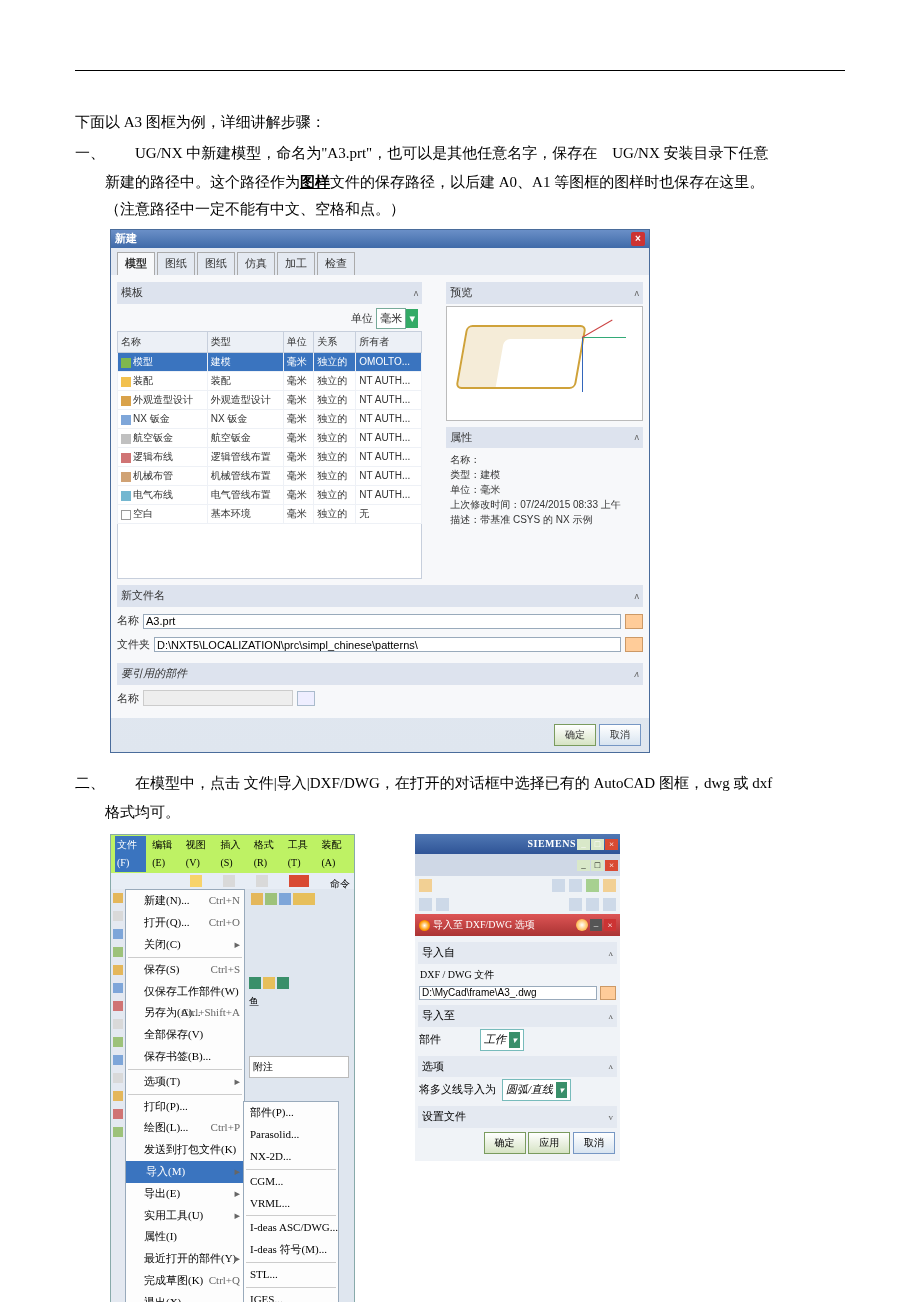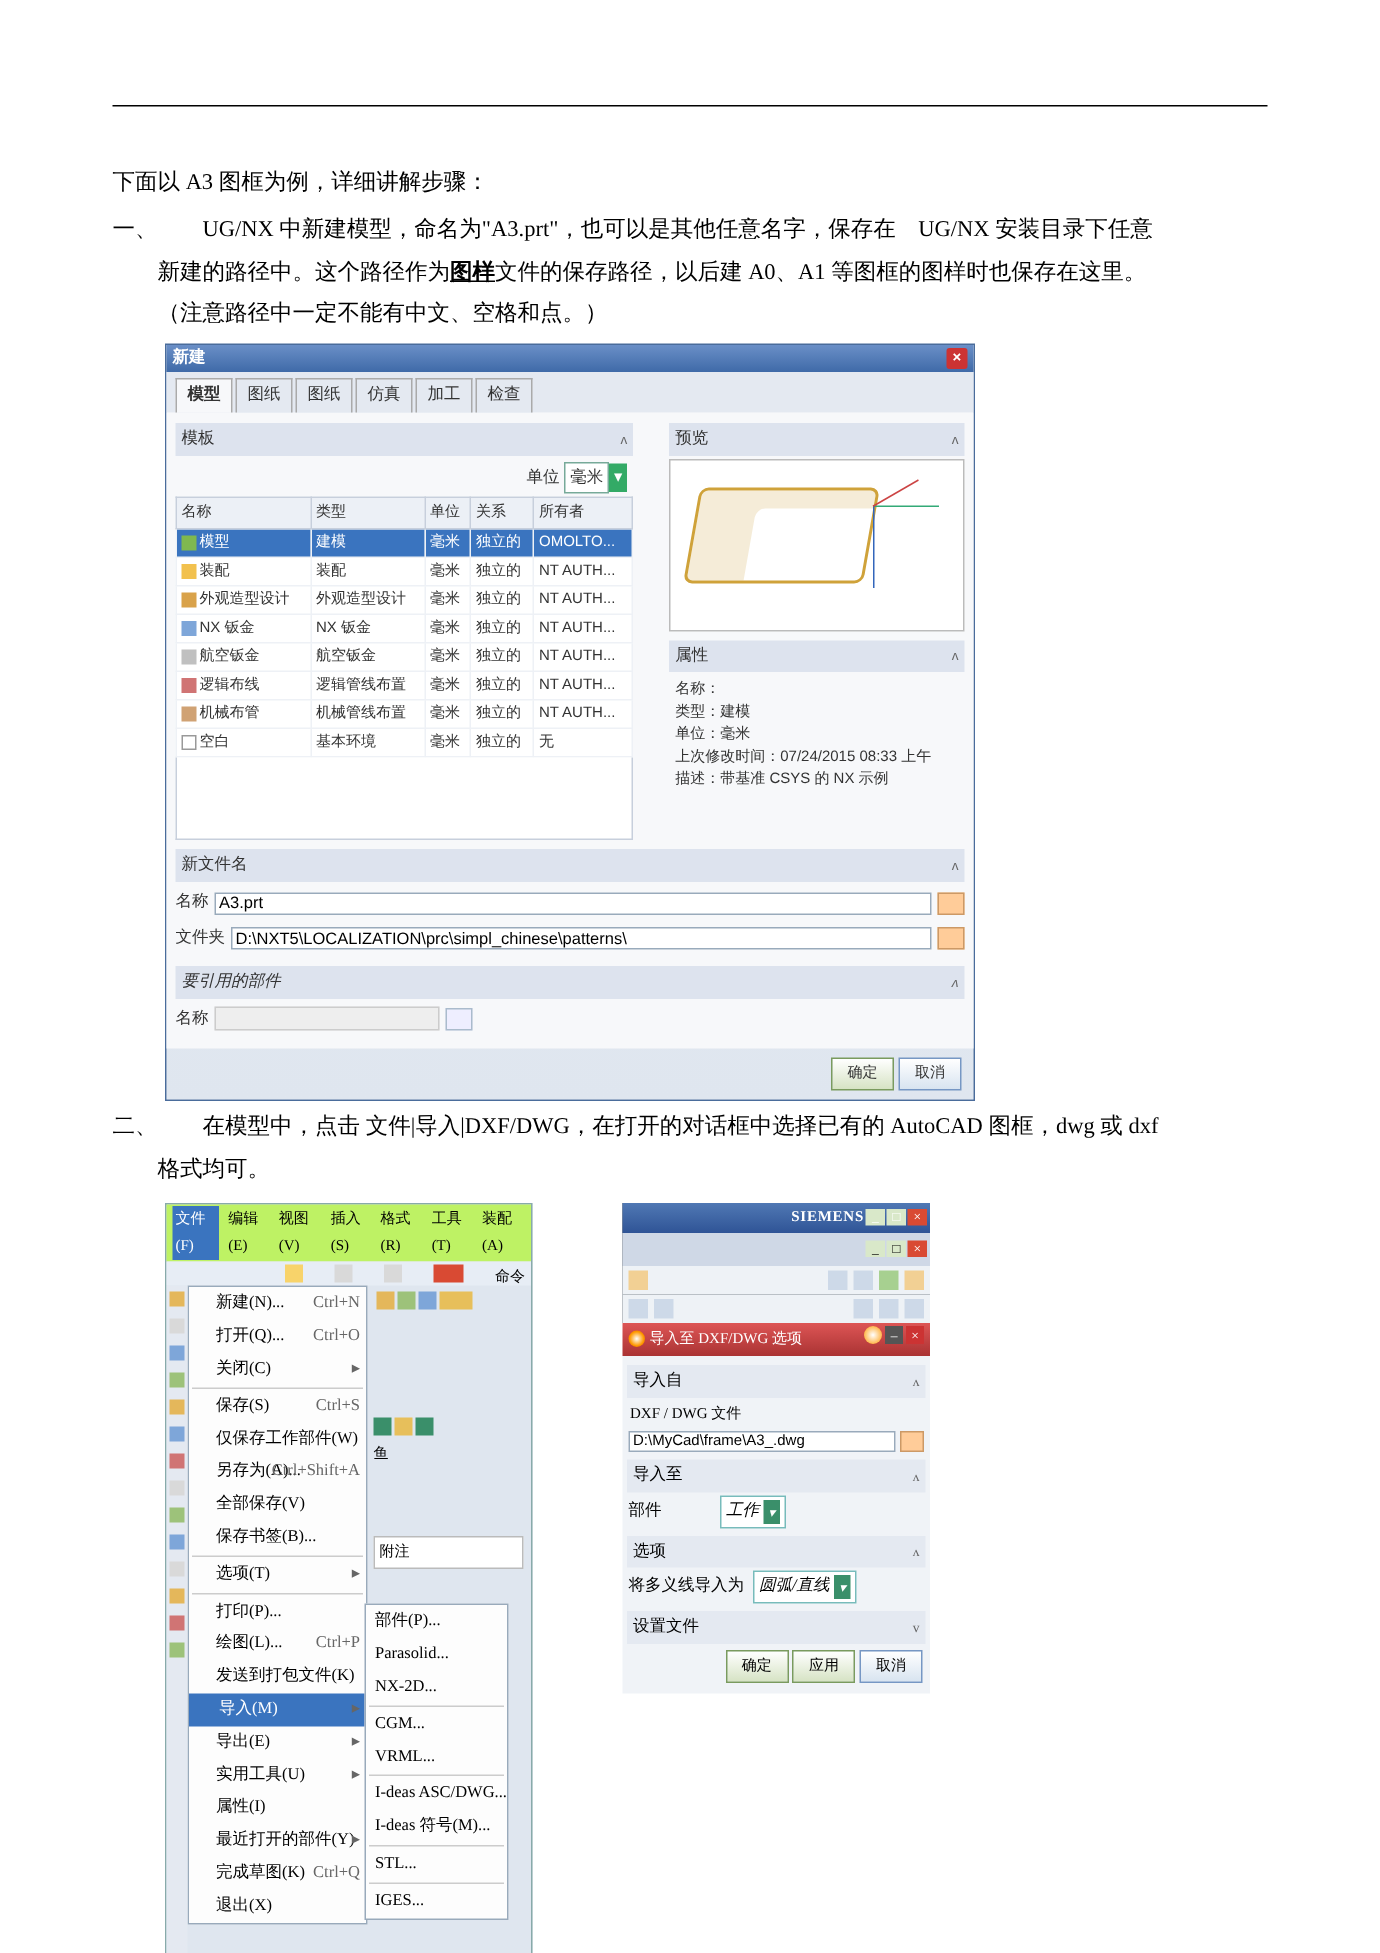--- a/index.html
+++ b/index.html
@@ -14,21 +14,21 @@
     }
     .hr-line { border-top: 1.5px solid #000; margin-bottom: 38px; }
     .para { text-indent: 0; margin-bottom: 4px; }
     .num-item { display: flex; margin-bottom: 2px; }
     .num-label { width: 60px; flex-shrink: 0; }
     .num-body { flex: 1; }
     .underlined { text-decoration: underline; font-weight: bold; }
     .indent-note { padding-left: 30px; }
 
     
-    .dlg1-wrap { margin: 6px 0 4px 35px; }
+    .dlg1-wrap { margin: 6px 0 17px 35px; }
     .dlg1 {
       width: 540px;
       background: linear-gradient(#eaeef4,#dfe6ef);
       border: 1px solid #4a6c9b;
       font-family: "SimSun","Tahoma",sans-serif;
       font-size: 11px;
       color: #333;
     }
     .dlg1-title {
       height: 18px; display:flex; justify-content:space-between; align-items:center;
@@ -107,21 +107,21 @@
                 background:linear-gradient(#5078b4,#2f5496); color:#fff; font-size:10px;}
     .siemens{font-weight:bold;letter-spacing:0.5px;}
     .win-btns span{display:inline-block;width:13px;height:11px;text-align:center;line-height:11px;margin-left:1px;font-size:9px;}
     .wb-min{background:#d9e8c9;}
     .wb-max{background:#d9e8c9;}
     .wb-x{background:#d94a33;color:#fff;}
     .dlg2-tool{display:flex;gap:4px;padding:3px 4px;background:#eef2f6;}
     .tico{width:13px;height:13px;background:#cdd9e8;}
     .tico.o{background:#f2d094;}
     .tico.g{background:#a7d090;}
-    .dlg2-panel-title{background:linear-gradient(#d55,#a33);color:#fff;padding:2px 4px;display:flex;justify-content:space-between;font-size:10px;}
+    .dlg2-panel-title{background:linear-gradient(#d55,#a33);color:#fff;padding:2px 4px;display:flex;justify-content:space-between;align-items:center;font-size:10px;}
     .rball{display:inline-block;width:11px;height:11px;border-radius:50%;background:radial-gradient(#fff,#f90 60%,#c50);margin-right:3px;vertical-align:middle;}
     .pn-x{width:12px;height:12px;background:#c33;color:#fff;text-align:center;line-height:12px;font-size:9px;}
     .dlg2-body{background:#f0f3f7;padding:3px;}
     .d2-sect{background:#e4e9f1;padding:1px 4px;margin-top:3px;display:flex;justify-content:space-between;align-items:center;}
     .d2-row{display:flex;gap:3px;align-items:center;padding:2px 1px;}
     .d2-row input{flex:1;border:1px solid #9ab;height:14px;font-size:10px;padding:0 2px;}
     .d2-row .folder-btn{width:16px;height:14px;}
     .d2-lbl{width:58px;}
     .d2-val{flex:1;display:flex;justify-content:flex-start;font-style:italic;}
     .d2-combo{border:1px solid #7bb;background:#fff;padding:0 3px;display:inline-flex;align-items:center;}
@@ -226,20 +226,27 @@
                   <td>NT AUTH...</td>
                 </tr>
                 <tr>
                   <td><span class="mini-ico i-rt2"></span>机械布管</td>
                   <td>机械管线布置</td>
                   <td>毫米</td>
                   <td>独立的</td>
                   <td>NT AUTH...</td>
                 </tr>
                 <tr>
+                  <td><span class="mini-ico i-rt3"></span>电气布线</td>
+                  <td>电气管线布置</td>
+                  <td>毫米</td>
+                  <td>独立的</td>
+                  <td>NT AUTH...</td>
+                </tr>
+                <tr>
                   <td><span class="mini-ico i-blank"></span>空白</td>
                   <td>基本环境</td>
                   <td>毫米</td>
                   <td>独立的</td>
                   <td>无</td>
                 </tr>
               </tbody>
         </table>
         <div style="height:55px;background:#fff;border:1px solid #c7cfdc;border-top:none;"></div>
       </div>

